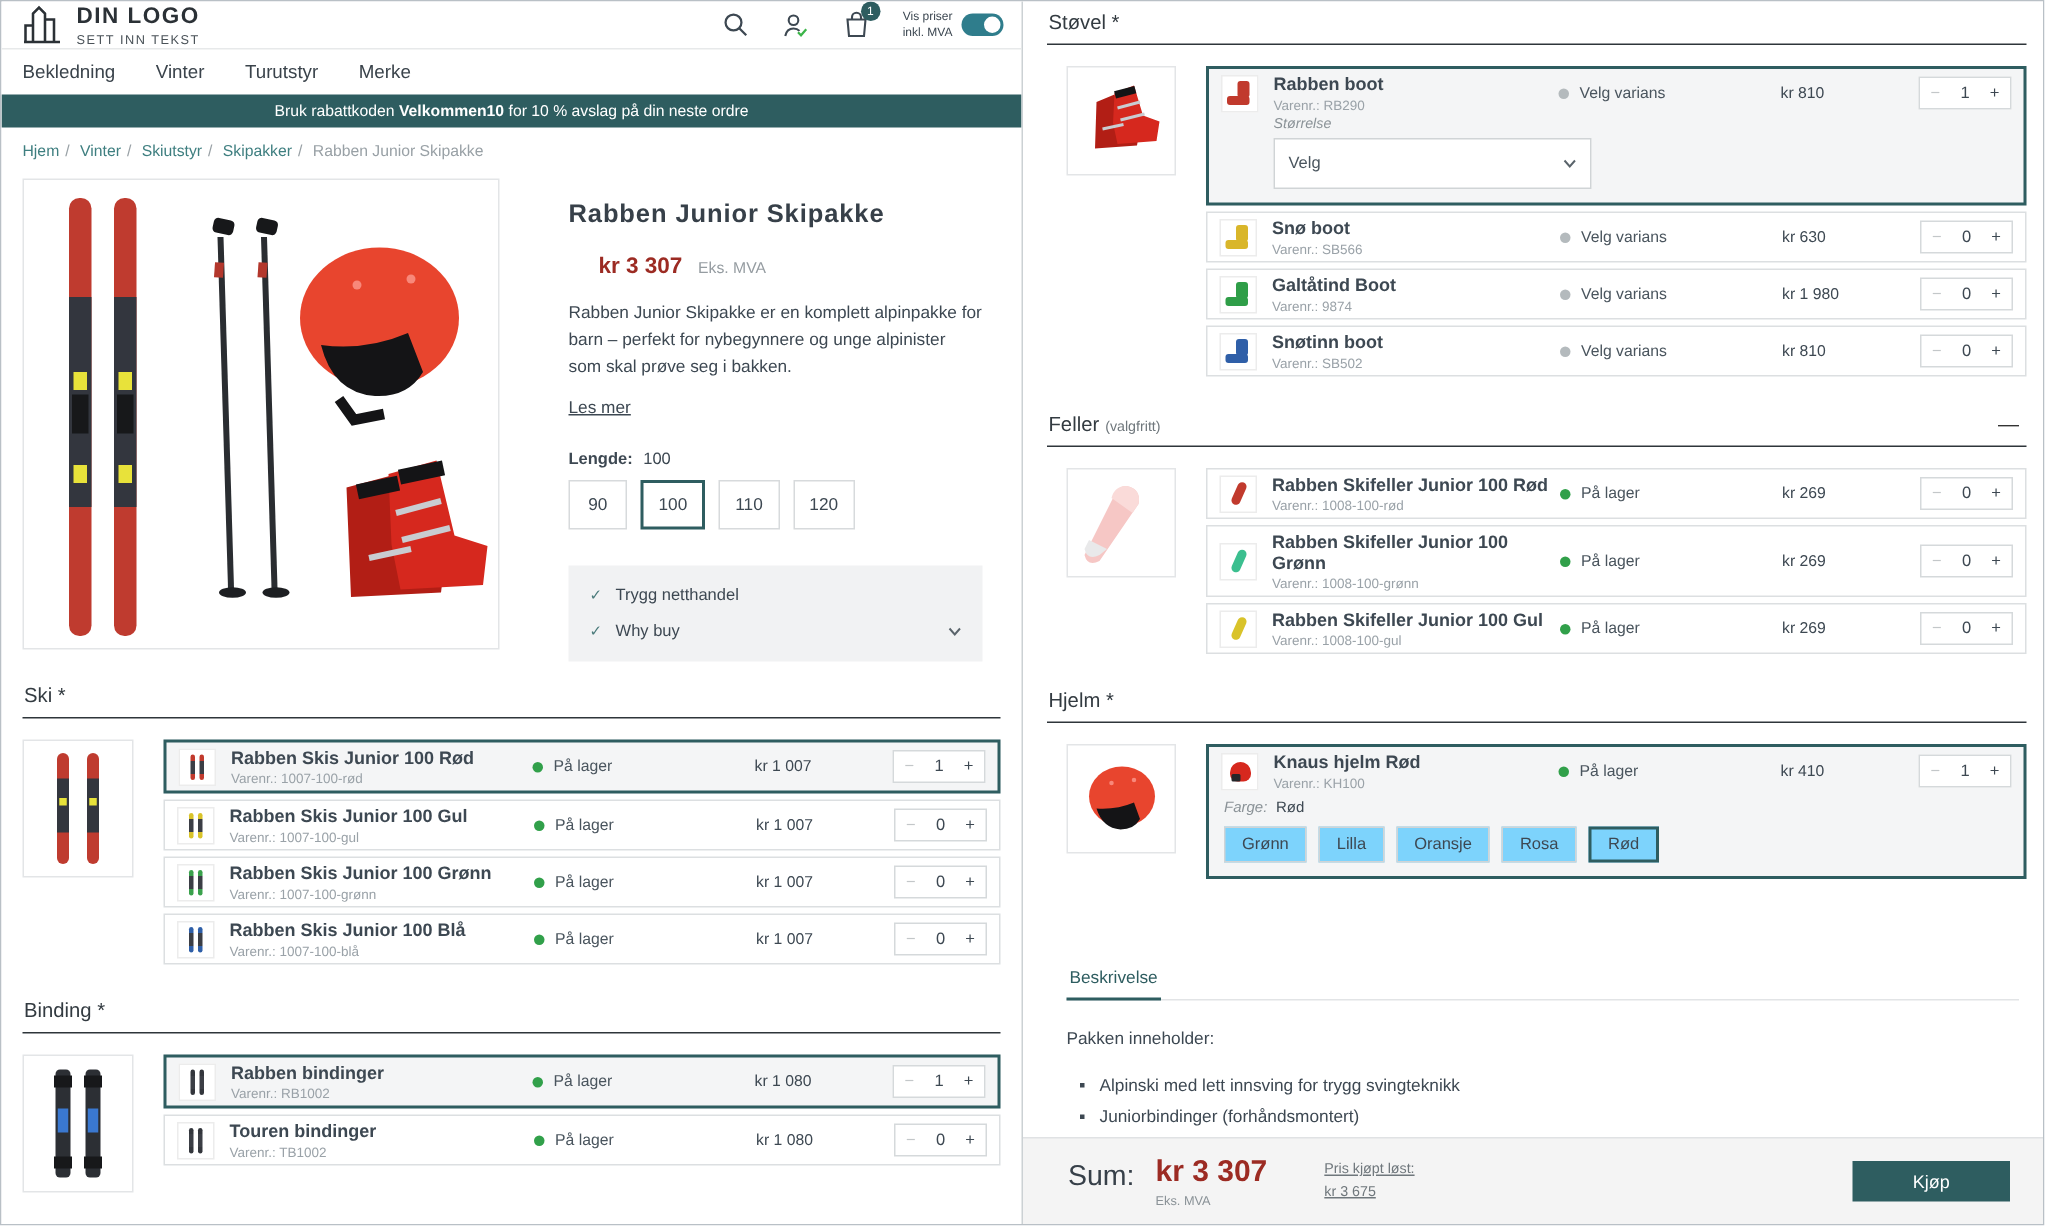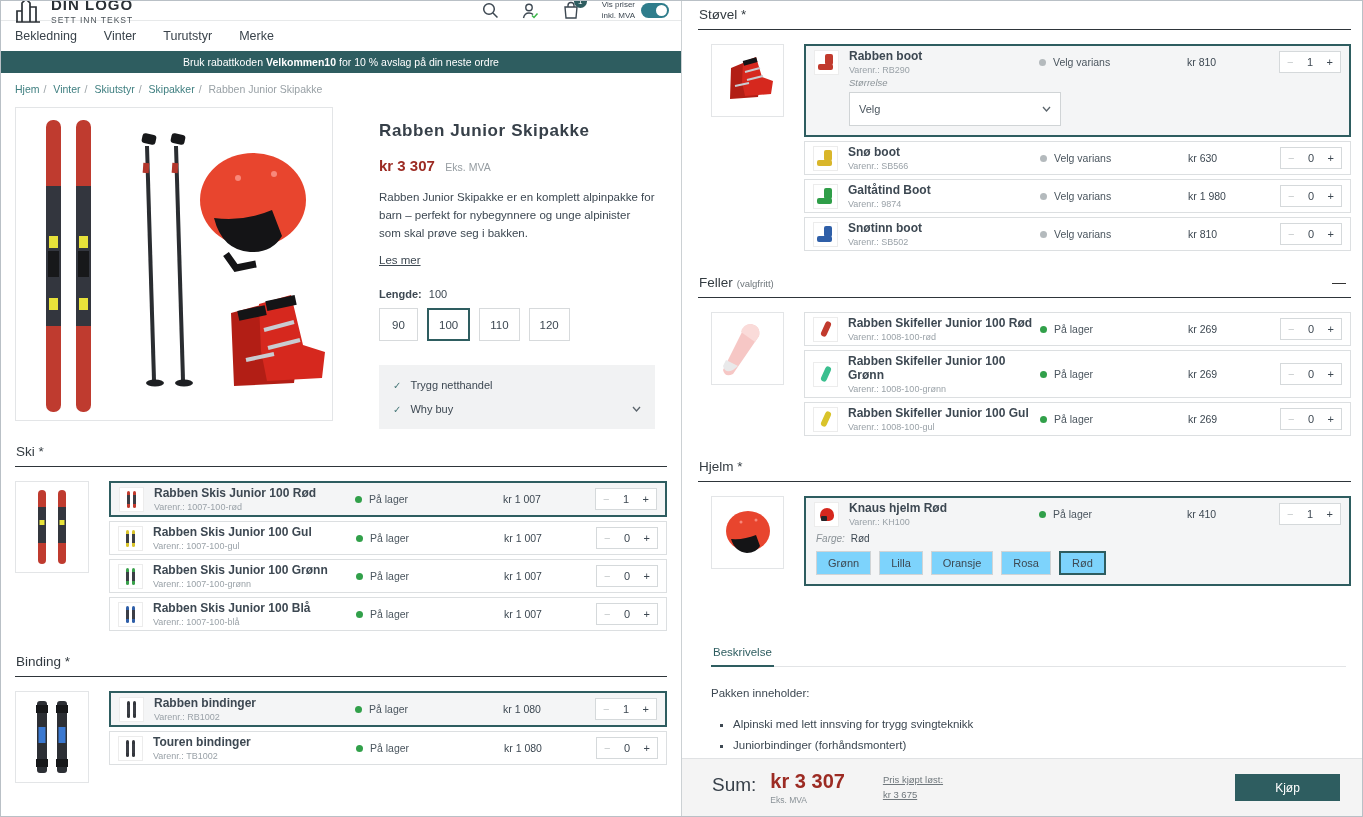--- a/index.html
+++ b/index.html
@@ -5,21 +5,21 @@
   * { box-sizing: border-box; margin: 0; padding: 0; }
   html,body { width:1363px; height:817px; overflow:hidden; }
   body { font-family:"Liberation Sans", sans-serif; color:#3d4852; background:#fff; }
   .page { display:flex; width:1363px; height:817px; border:1px solid #b9c0c6; }
 
   
   .col-left { width:681px; border-right:1px solid #ccd1d4; overflow:hidden; position:relative; background:#fff; }
   .col-right { flex:1; position:relative; overflow:hidden; background:#fff; }
 
   
-  .topbar { height:20px; display:flex; align-items:center; justify-content:space-between; padding:0 12px; border-bottom:1px solid #e7e9ea; }
+  .topbar { height:32px; display:flex; align-items:center; justify-content:space-between; padding:0 12px; border-bottom:1px solid #e7e9ea; }
   .logo { display:flex; align-items:center; gap:8px; }
   .logo-txt .t1 { font-size:15px; font-weight:bold; letter-spacing:1px; color:#2b3136; }
   .logo-txt .t2 { font-size:8.5px; letter-spacing:1px; color:#4a5258; margin-top:1px; }
   .top-icons { display:flex; align-items:center; gap:22px; }
   .icon-btn { position:relative; display:flex; align-items:center; }
   .badge { position:absolute; top:-6px; right:-7px; width:13px; height:13px; border-radius:50%;
            background:var(--accent); color:#fff; font-size:8px; display:flex; align-items:center; justify-content:center; }
   .toggle-wrap { display:flex; align-items:center; gap:6px; }
   .toggle-label { font-size:8px; color:#3d4852; text-align:left; line-height:1.3; }
   .toggle { width:28px; height:15px; border-radius:8px; background:#2f7d8c; position:relative; }
@@ -32,21 +32,21 @@
   .banner b { font-weight:bold; margin:0 3px; }
   .crumbs { padding:10px 14px 8px; font-size:10.5px; color:#99a1a6; }
   .crumbs a { color:var(--link); text-decoration:none; }
   .crumbs .sep { margin:0 4px; color:#99a1a6; }
 
   
   .product-wrap { display:flex; padding:4px 14px 0; }
   .p-image { width:318px; height:314px; border:1px solid #e3e5e7; flex-shrink:0; background:#fff; }
   .p-info { margin-left:46px; width:276px; padding-top:10px; }
   .p-title { font-size:17px; font-weight:bold; letter-spacing:0.6px; color:#374049; margin:4px 0 16px; }
-  .price-line { margin-bottom:14px; }
+  .price-line { margin-bottom:14px;margin-left:20px; }
   .price-main { font-size:15px; font-weight:bold; color:var(--price); }
   .price-tax { font-size:10.5px; color:#959ca1; margin-left:6px; }
   .p-desc { font-size:11.5px; line-height:1.55; color:#3d4852; margin-bottom:8px; }
   .les-mer { font-size:11.5px; color:#3d4852; text-decoration:underline; display:inline-block; margin-bottom:18px; cursor:pointer; }
   .lengde { font-size:11px; margin:4px 0 8px; color:#3d4852; }
   .lengde .lab { font-weight:bold; margin-right:4px; }
   .sizes { display:flex; gap:9px; }
   .size-btn { min-width:39px; height:33px; padding:0 10px; border:1px solid #d7dadc; background:#fff; display:flex; align-items:center; justify-content:center; font-size:11.5px; color:#3d4852; cursor:pointer; }
   .size-btn.sel { border:2px solid var(--accent); }
   .usp-box { background:#f1f2f3; margin-top:24px; padding:8px 14px; }

